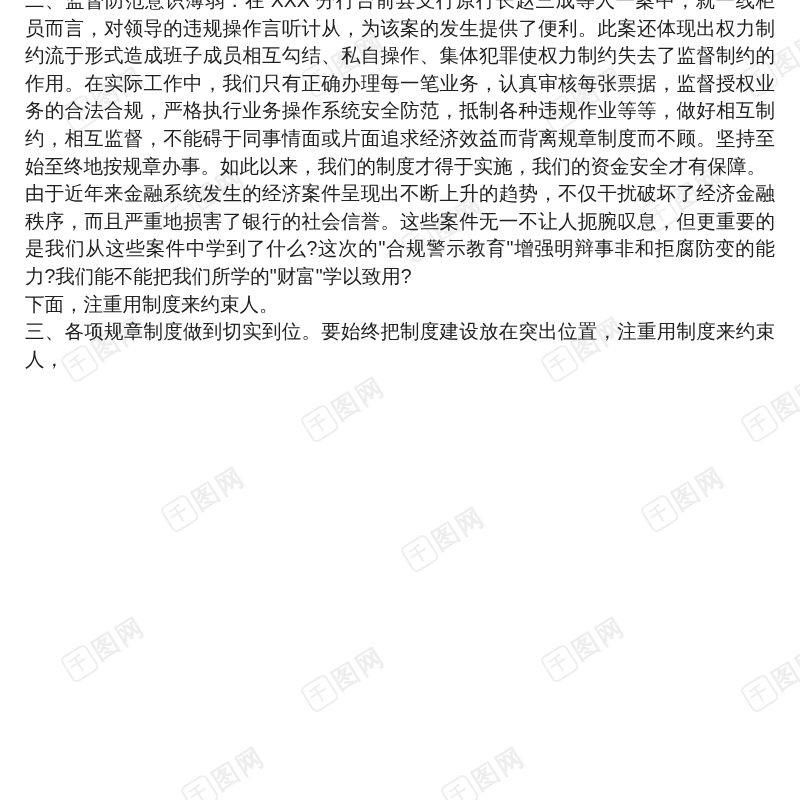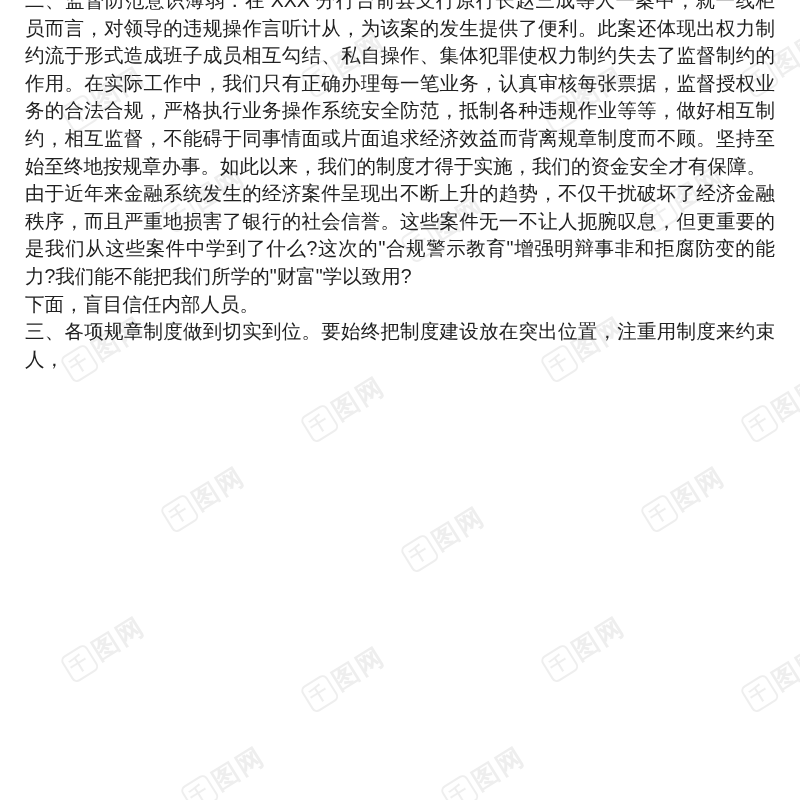--- a/index.html
+++ b/index.html
@@ -87,15 +87,15 @@
     <span class="wm" style="left: 300px; top: 660px;"><span class="wm-logo">千</span>图网</span>
     <span class="wm" style="left: 540px; top: 630px;"><span class="wm-logo">千</span>图网</span>
     <span class="wm" style="left: 740px; top: 660px;"><span class="wm-logo">千</span>图网</span>
     <span class="wm" style="left: 180px; top: 760px;"><span class="wm-logo">千</span>图网</span>
     <span class="wm" style="left: 440px; top: 760px;"><span class="wm-logo">千</span>图网</span>
   </div>
 
 <main class="doc-body">
   <p>二、监督防范意识薄弱：在 XXX 分行台前县支行原行长赵三成等人一案中，就一线柜员而言，对领导的违规操作言听计从，为该案的发生提供了便利。此案还体现出权力制约流于形式造成班子成员相互勾结、私自操作、集体犯罪使权力制约失去了监督制约的作用。在实际工作中，我们只有正确办理每一笔业务，认真审核每张票据，监督授权业务的合法合规，严格执行业务操作系统安全防范，抵制各种违规作业等等，做好相互制约，相互监督，不能碍于同事情面或片面追求经济效益而背离规章制度而不顾。坚持至始至终地按规章办事。如此以来，我们的制度才得于实施，我们的资金安全才有保障。</p>
   <p>由于近年来金融系统发生的经济案件呈现出不断上升的趋势，不仅干扰破坏了经济金融秩序，而且严重地损害了银行的社会信誉。这些案件无一不让人扼腕叹息，但更重要的是我们从这些案件中学到了什么?这次的"合规警示教育"增强明辩事非和拒腐防变的能力?我们能不能把我们所学的"财富"学以致用?</p>
-  <p>下面，盲目信任内部人员。</p>
+  <p>下面，注重用制度来约束人。</p>
   <p>三、各项规章制度做到切实到位。要始终把制度建设放在突出位置，注重用制度来约束人，</p>
 </main>
 
 </body></html>

